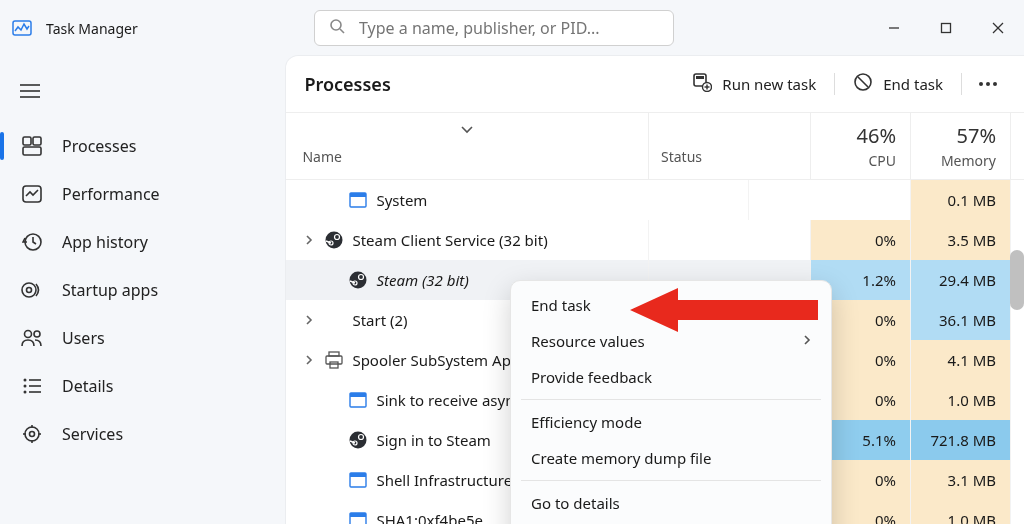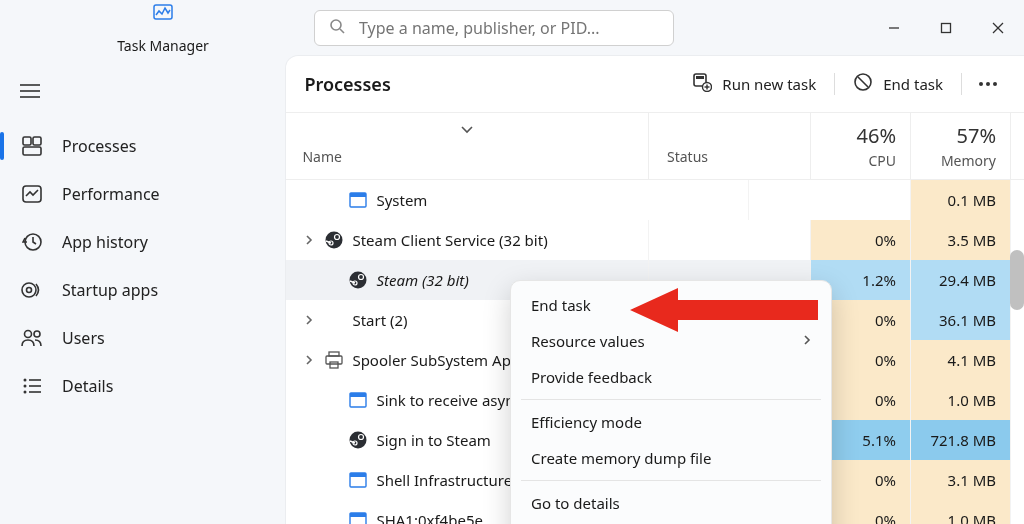--- a/index.html
+++ b/index.html
@@ -1,20 +1,20 @@
 <!DOCTYPE html>
 <html><head>
 <meta charset="utf-8">
 <style>
   * { box-sizing: border-box; margin: 0; padding: 0; font-family: "Segoe UI", -apple-system, system-ui, sans-serif; }
   html, body { width: 1024px; height: 524px; overflow: hidden; background: #f5f7fa; color: #1a1a1a; }
 
   
   .titlebar { display: flex; align-items: center; height: 56px; }
-  .titlebar-left { display: flex; align-items: center; gap: 14px; padding-left: 12px; width: 314px; flex-direction: column; }
+  .titlebar-left { display: flex; align-items: center; gap: 14px; padding-left: 12px; width: 314px; }
   .app-icon { width: 20px; height: 20px; display: flex; align-items: center; justify-content: center; }
   .app-title { font-size: 14px; font-weight: 400; }
   .searchbox { flex: 0 0 360px; height: 36px; border: 1px solid #d0d0d0; border-radius: 6px; background: #fff; display: flex; align-items: center; padding: 0 14px; gap: 14px; }
   .searchbox input { border: none; outline: none; font-size: 16px; color: #5a5a5a; flex: 1; background: transparent; }
   .win-controls { margin-left: auto; display: flex; }
   .win-btn { width: 52px; height: 48px; display: flex; align-items: center; justify-content: center; color: #333; }
 
   
   .body { display: flex; height: calc(524px - 56px); }
   .sidebar { width: 314px; padding-top: 20px; }
@@ -28,21 +28,21 @@
   .toolbar { display: flex; align-items: center; height: 56px; padding: 0 18px; border-bottom: 1px solid transparent; }
   .panel-title { font-size: 18px; font-weight: 600; margin-right: auto; }
   .tool-btn { display: flex; align-items: center; gap: 10px; padding: 6px 10px; font-size: 15px; color: #222; }
   .tool-sep { width: 1px; height: 22px; background: #ddd; margin: 0 8px; }
   .more-btn { padding: 6px 8px; }
 
   
   .hdr { display: flex; border-top: 1px solid #eee; border-bottom: 1px solid #eee; height: 68px; font-size: 14px; color: #555; }
   .col-name { flex: 1; padding: 34px 0 0 16px; position: relative; }
   .sort-chevron { position: absolute; top: 6px; left: 50%; transform: translateX(-50%); color: #666; }
-  .col-status { width: 162px; border-left: 1px solid #eee; padding: 34px 0 0 18px; }
+  .col-status { width: 162px; border-left: 1px solid #eee; padding: 34px 0 0 12px; }
   .col-cpu, .col-mem { width: 100px; border-left: 1px solid #eee; display: flex; flex-direction: column; align-items: flex-end; justify-content: center; padding-right: 14px; gap: 2px; }
   .col-pct { font-size: 20px; color: #333; }
   .col-scroll { width: 14px; border-left: 1px solid #eee; }
 
   
   .rows { position: relative; flex: 1; overflow: hidden; }
   .row { display: flex; height: 40px; align-items: stretch; font-size: 15px; }
   .row.selected { background: #f0f2f5; }
   .cell-name { flex: 1; display: flex; align-items: center; gap: 8px; padding-left: 16px; overflow: hidden; white-space: nowrap; }
   .expander { width: 14px; color: #666; font-size: 11px; display: flex; justify-content: center; }
@@ -173,20 +173,33 @@
         <svg width="20" height="20" viewBox="0 0 20 20">
             <circle cx="3" cy="4" r="1.5" fill="#333"></circle>
             <line x1="7" y1="4" x2="19" y2="4" stroke="#333" stroke-width="1.6"></line>
             <circle cx="3" cy="10" r="1.5" fill="#333"></circle>
             <line x1="7" y1="10" x2="19" y2="10" stroke="#333" stroke-width="1.6"></line>
             <circle cx="3" cy="16" r="1.5" fill="#333"></circle>
             <line x1="7" y1="16" x2="19" y2="16" stroke="#333" stroke-width="1.6"></line>
           </svg>
       </span>
       <span>Details</span>
+    </div>
+    <div class="sidebar-item">
+      <span class="sidebar-icon">
+        <svg width="20" height="20" viewBox="0 0 20 20">
+            <circle cx="10" cy="10" r="7" fill="none" stroke="#333" stroke-width="1.6"></circle>
+            <circle cx="10" cy="10" r="2.5" fill="none" stroke="#333" stroke-width="1.6"></circle>
+            <line x1="10" y1="1" x2="10" y2="4" stroke="#333" stroke-width="1.6"></line>
+            <line x1="10" y1="16" x2="10" y2="19" stroke="#333" stroke-width="1.6"></line>
+            <line x1="1" y1="10" x2="4" y2="10" stroke="#333" stroke-width="1.6"></line>
+            <line x1="16" y1="10" x2="19" y2="10" stroke="#333" stroke-width="1.6"></line>
+          </svg>
+      </span>
+      <span>Services</span>
     </div>
   </div>
 
   <div class="content">
     <div class="toolbar">
       <span class="panel-title">Processes</span>
       <div class="tool-btn">
         <span>
           <svg width="20" height="20" viewBox="0 0 20 20">
               <rect x="2" y="2" width="12" height="12" rx="2" fill="none" stroke="#333" stroke-width="1.6"></rect>

